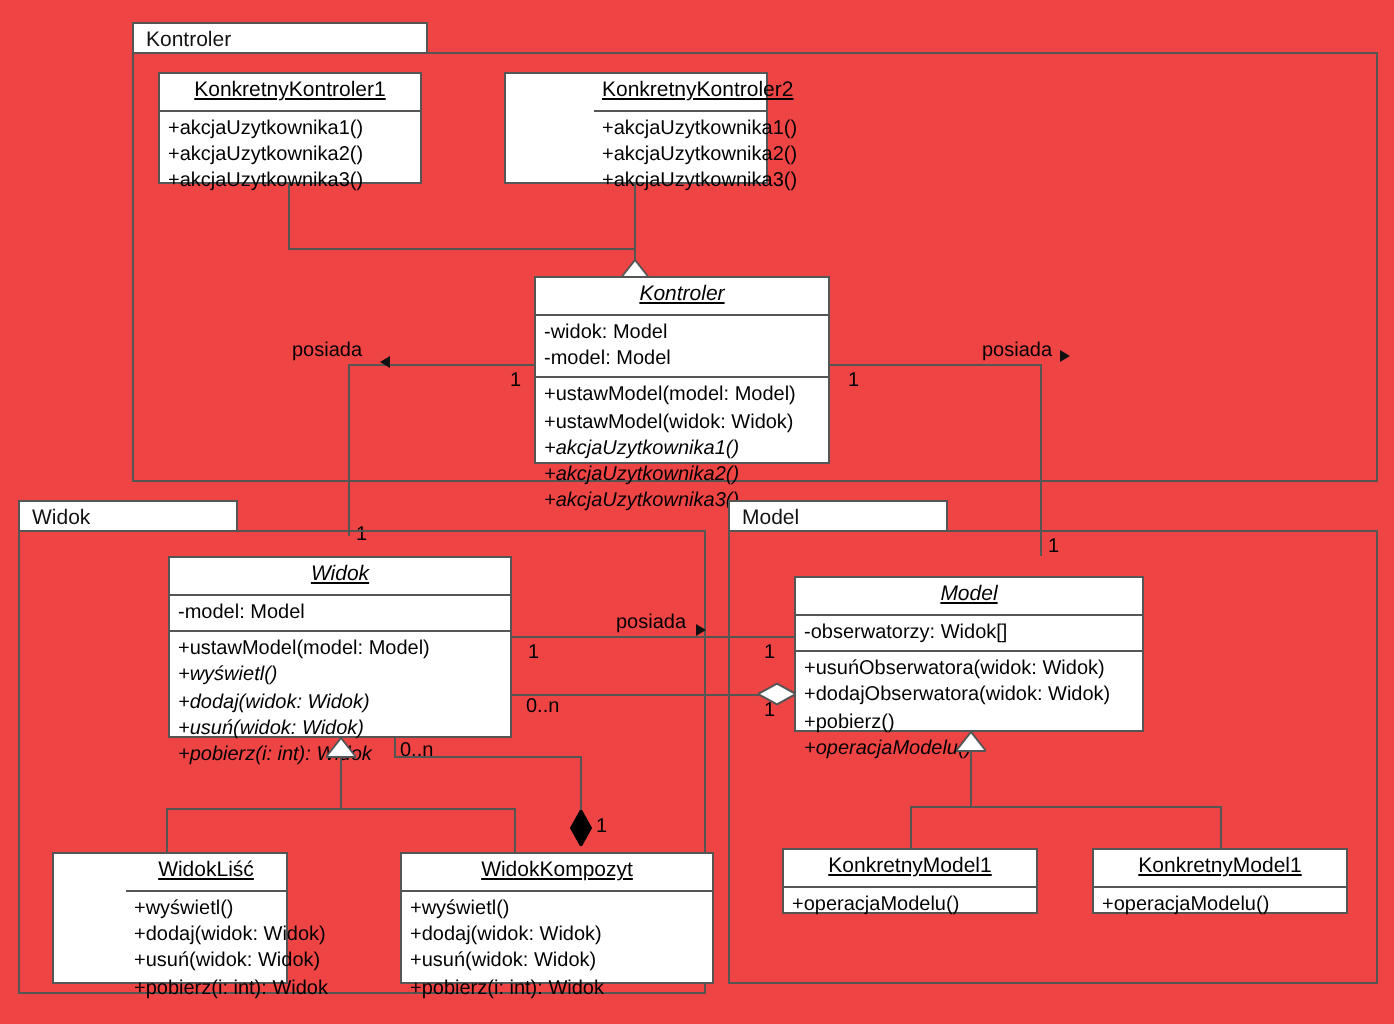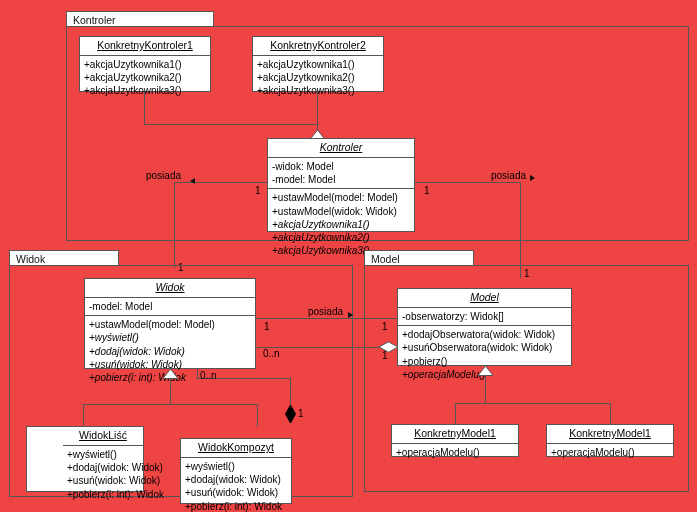--- a/index.html
+++ b/index.html
@@ -122,21 +122,21 @@
 
   <div class="cls" style="left:79px; top:36px; width:132px; height:56px;">
     <div class="cls-name">KonkretnyKontroler1</div>
     <div class="cls-sec noborder">
       <div class="cls-row">+akcjaUzytkownika1()</div>
       <div class="cls-row">+akcjaUzytkownika2()</div>
       <div class="cls-row">+akcjaUzytkownika3()</div>
     </div>
   </div>
 
-  <div class="cls" style="left:252px; top:36px; width:132px; height:56px;">
+  <div class="cls" style="left:252px; top:36px; width:132px; height:56px;padding-left:44px;">
     <div class="cls-name">KonkretnyKontroler2</div>
     <div class="cls-sec noborder">
       <div class="cls-row">+akcjaUzytkownika1()</div>
       <div class="cls-row">+akcjaUzytkownika2()</div>
       <div class="cls-row">+akcjaUzytkownika3()</div>
     </div>
   </div>
 
   <div class="ln lnv" style="left:144px; top:92px; height:33px;"></div>
   <div class="ln lnv" style="left:317px; top:92px; height:33px;"></div>
@@ -200,22 +200,22 @@
     <span>Model</span>
   </div>
   <div class="package" style="left:364px; top:265px; width:325px; height:227px;"></div>
 
   <div class="cls" style="left:397px; top:288px; width:175px; height:78px;">
     <div class="cls-name abstract">Model</div>
     <div class="cls-sec">
       <div class="cls-row">-obserwatorzy: Widok[]</div>
     </div>
     <div class="cls-sec noborder">
+      <div class="cls-row">+usuńObserwatora(widok: Widok)</div>
       <div class="cls-row">+dodajObserwatora(widok: Widok)</div>
-      <div class="cls-row">+usuńObserwatora(widok: Widok)</div>
       <div class="cls-row">+pobierz()</div>
       <div class="cls-row italic">+operacjaModelu()</div>
     </div>
   </div>
 
   <div class="ln lnh" style="left:256px; top:318px; width:141px;"></div>
   <div class="lbl" style="left:308px; top:306px;">posiada</div>
   <div class="arr-r" style="left:348px; top:312px;"></div>
   <div class="lbl" style="left:264px; top:321px;">1</div>
   <div class="lbl" style="left:382px; top:321px;">1</div>
@@ -253,21 +253,21 @@
   <div class="cls" style="left:26px; top:426px; width:118px; height:66px;padding-left:36px;">
     <div class="cls-name">WidokLiść</div>
     <div class="cls-sec noborder">
       <div class="cls-row">+wyświetl()</div>
       <div class="cls-row">+dodaj(widok: Widok)</div>
       <div class="cls-row">+usuń(widok: Widok)</div>
       <div class="cls-row">+pobierz(i: int): Widok</div>
     </div>
   </div>
 
-  <div class="cls" style="left:180px; top:426px; width:112px; height:66px;margin-top:12px;">
+  <div class="cls" style="left:200px; top:426px; width:157px; height:66px;">
     <div class="cls-name">WidokKompozyt</div>
     <div class="cls-sec noborder">
       <div class="cls-row">+wyświetl()</div>
       <div class="cls-row">+dodaj(widok: Widok)</div>
       <div class="cls-row">+usuń(widok: Widok)</div>
       <div class="cls-row">+pobierz(i: int): Widok</div>
     </div>
   </div>
 
   <div class="tri-wrap" style="left:478px; top:366px;">

